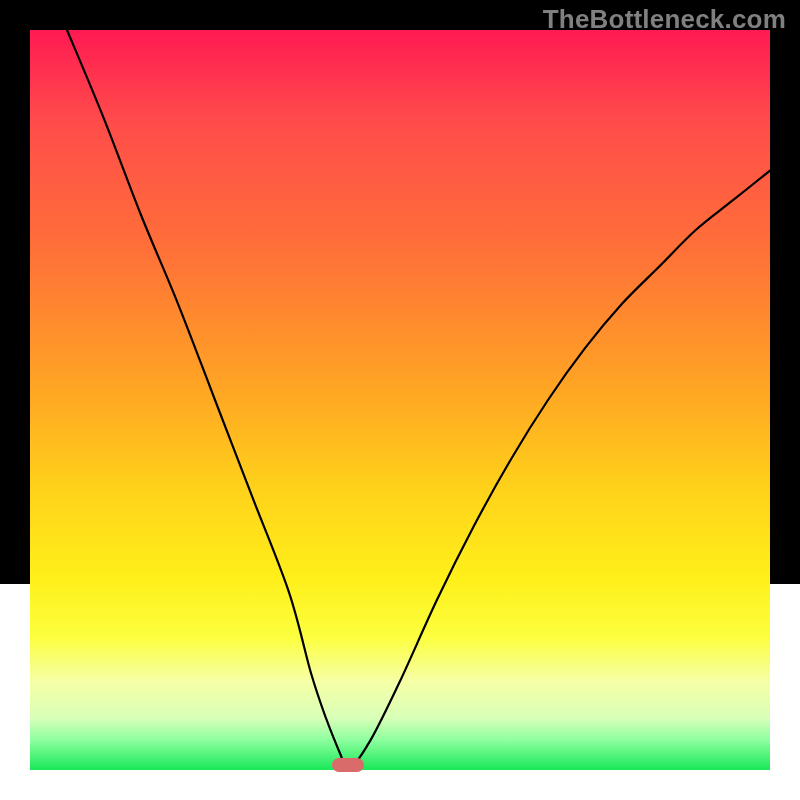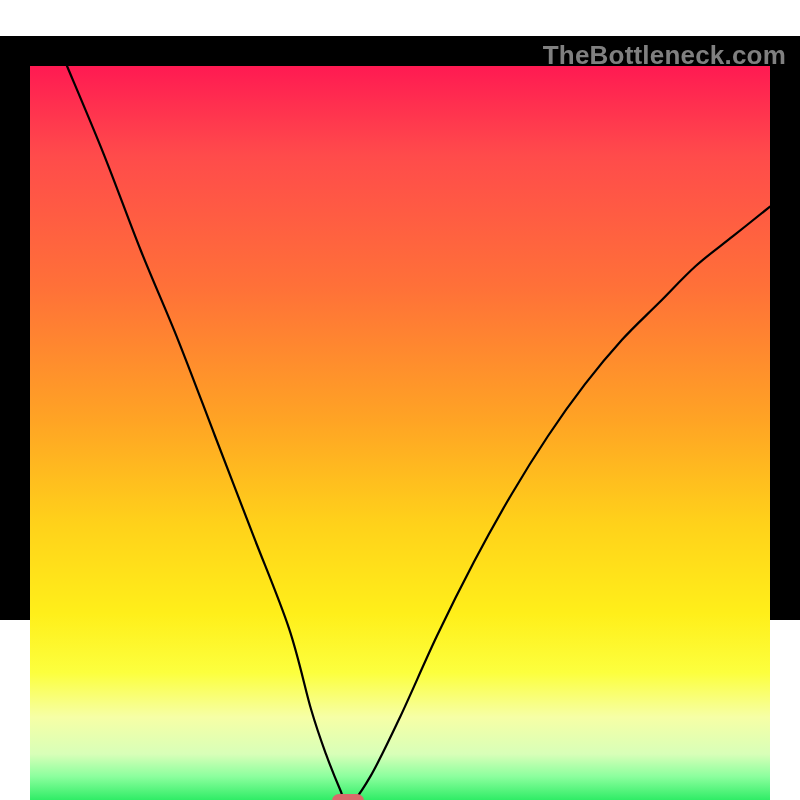--- a/index.html
+++ b/index.html
@@ -2,21 +2,20 @@
 <html><head>
 <meta charset="utf-8">
 <style>
   * { margin: 0; padding: 0; box-sizing: border-box; }
   html, body { width: 800px; height: 800px; overflow: hidden; background: #fff; }
   .frame {
     position: relative;
     width: 800px;
     height: 584px;
     background: #000;
-    margin-top: 36px;
   }
   .watermark {
     position: absolute;
     top: 4px;
     right: 14px;
     font-family: Arial, Helvetica, sans-serif;
     font-size: 26px;
     font-weight: 600;
     color: #808080;
     letter-spacing: 0.2px;

